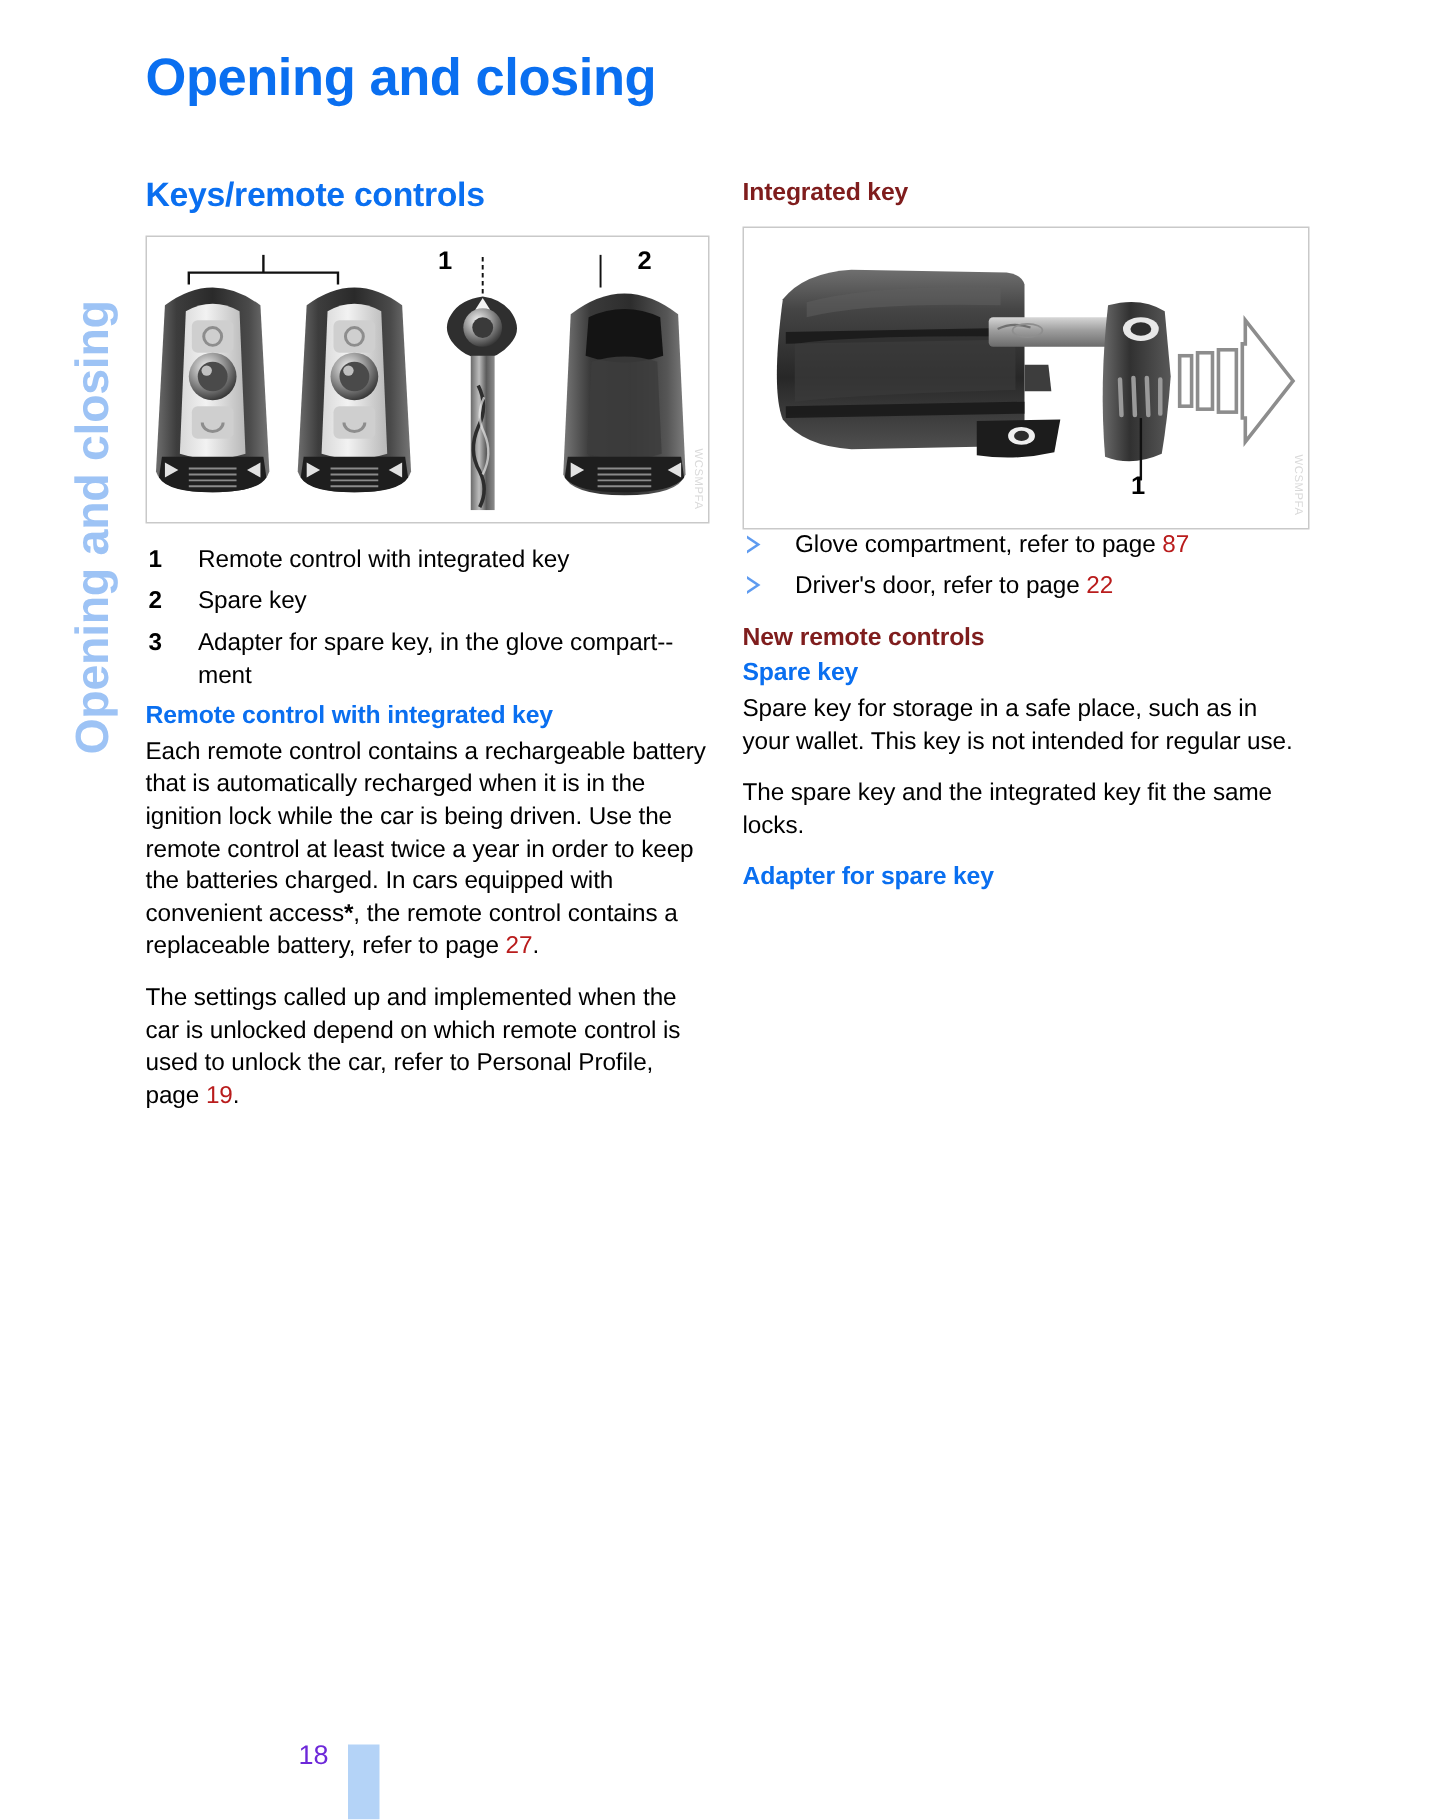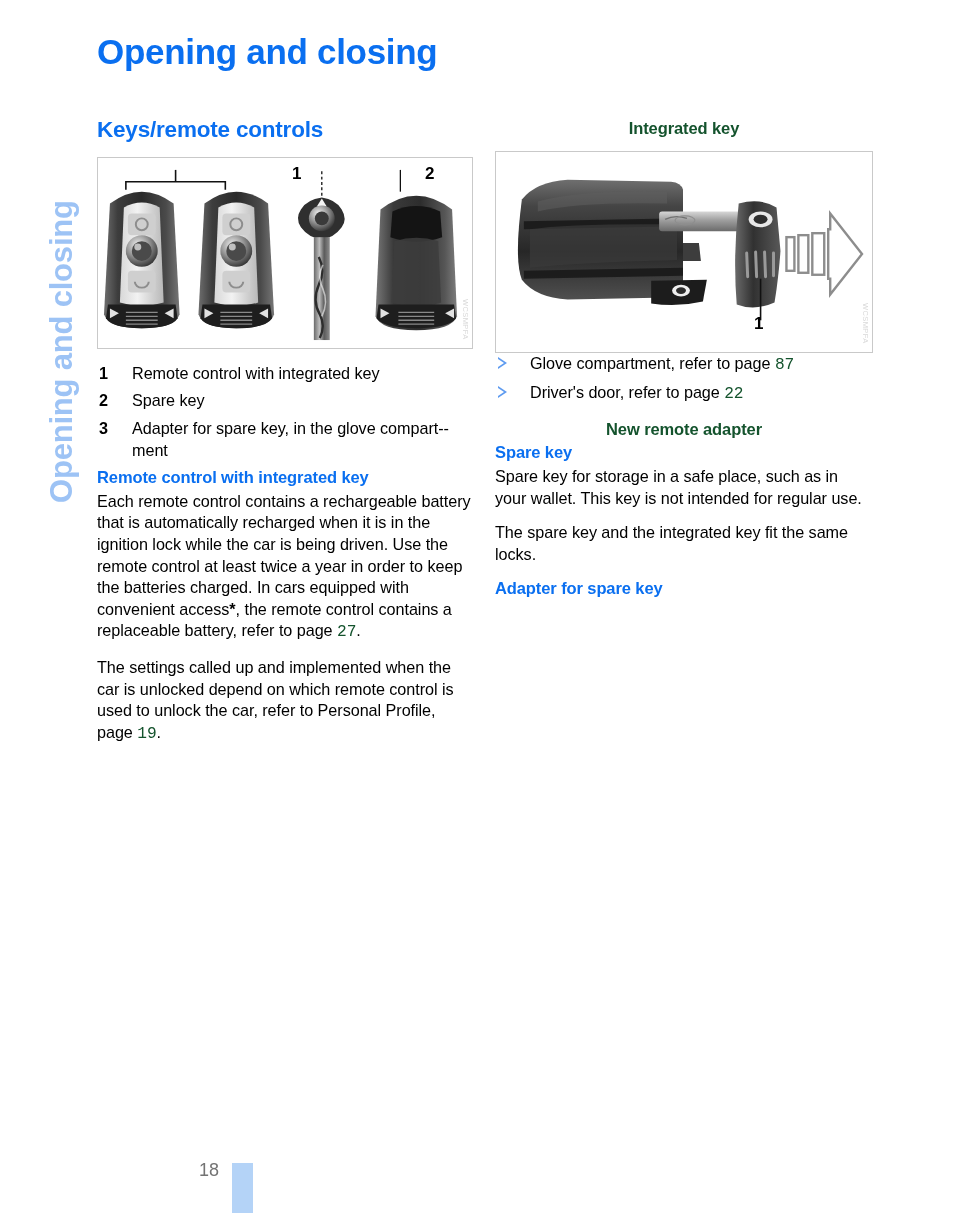--- a/index.html
+++ b/index.html
@@ -76,34 +76,33 @@
   }
   h3.sub {
     margin: 0 0 3px 0;
     font-size: 16.5px;
     font-weight: bold;
     color: #0A6FF0;
     letter-spacing: -0.1px;
     line-height: 1.25;
   }
   h3.sub.light {
-    color: #14532d;
-    text-align: center;
+    color: #7f1d1d;
   }
 
   
   p.body {
     margin: 0 0 13px 0;
     font-size: 16.2px;
     line-height: 21.6px;
     color: #000;
     letter-spacing: -0.05px;
   }
   p.body:last-child { margin-bottom: 0; }
-  .pref { color: #14532d; font-family: Liberation Mono, monospace; }
+  .pref { color: #b91c1c; }
   .b { font-weight: bold; }
 
   .gap-before { margin-top: 22px; }
   .gap-before-sm { margin-top: 17px; }
 
   
   .figure {
     position: relative;
     border: 1px solid #c9c9c9;
     background: #ffffff;
@@ -183,21 +182,21 @@
     border-bottom: 4px solid transparent;
     border-left: 6px solid #ffffff;
   }
 
   
   .folio {
     position: absolute;
     left: 199px;
     top: 1160px;
     font-size: 18px;
-    color: #737373;
+    color: #6d28d9;
   }
   .folio-bar {
     position: absolute;
     left: 232px;
     top: 1163px;
     width: 21px;
     height: 50px;
     background: #B4D3F7;
   }
 </style>
@@ -435,21 +434,21 @@
     <li>
       <span class="tri-mark"></span>
       <span>Glove compartment, refer to page </span><span class="pref">87</span>
     </li>
     <li>
       <span class="tri-mark"></span>
       <span>Driver's door, refer to page </span><span class="pref">22</span>
     </li>
   </ul>
 
-  <h3 class="sub light gap-before-sm">New remote adapter</h3>
+  <h3 class="sub light gap-before-sm">New remote controls</h3>
 
   <h3 class="sub gap-before-sm">Spare key</h3>
   <p class="body">Spare key for storage in a safe place, such as in your wallet. This key is not intended for regular use.</p>
   <p class="body">The spare key and the integrated key fit the same locks.</p>
 
   <h3 class="sub gap-before-sm">Adapter for spare key</h3>
 </div>
 
 <div class="folio">18</div>
 <div class="folio-bar"></div>

